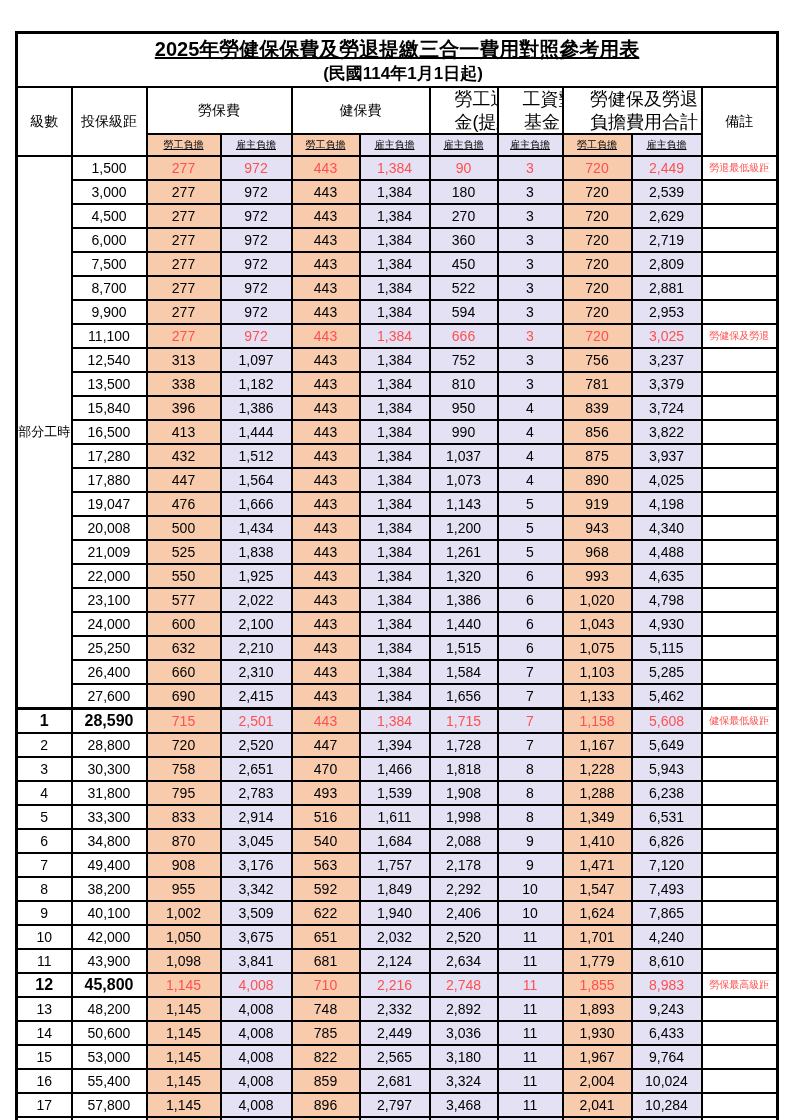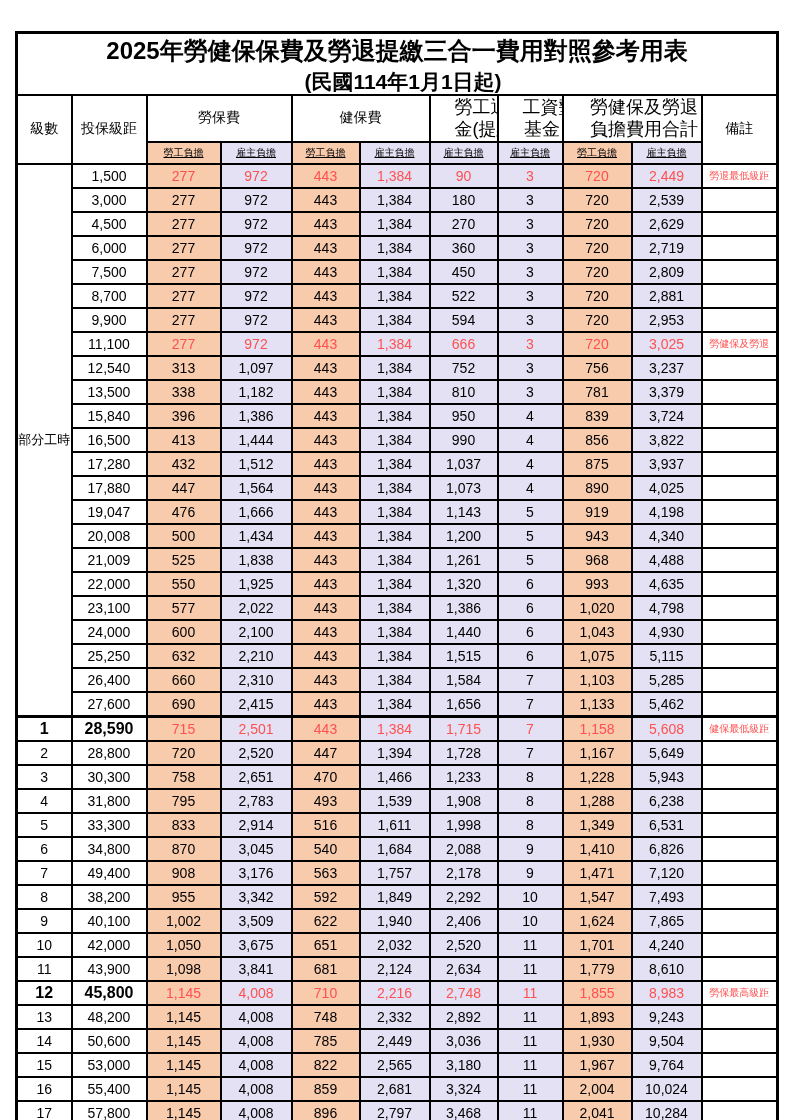--- a/index.html
+++ b/index.html
@@ -8,22 +8,22 @@
     font-family:"Liberation Sans", sans-serif; color:#000;
   }
   table.fee-table {
     position:absolute; left:15px; top:31px; width:761px;
     border-collapse:collapse; table-layout:fixed;
     border:3px solid #000;
   }
   td, th { border:2px solid #000; padding:0; text-align:center; vertical-align:middle;
     overflow:hidden; white-space:nowrap; font-weight:normal; }
   .title-cell { height:52px; }
-  .title-line1 { font-size:24px; font-weight:bold; line-height:1.45; }
-  .title-line2 { font-size:21px; font-weight:bold; line-height:1.2;margin-left:12px; }
+  .title-line1 { font-size:20px; font-weight:bold; line-height:1.45;text-decoration:underline; }
+  .title-line2 { font-size:17px; font-weight:bold; line-height:1.2;margin-left:12px; }
   tr.hrow1 th { height:36px; font-size:14px; }
   tr.hrow1 .two-line div { line-height:1.25; font-size:18px;padding-left:24px; }
   tr.hrow2 th { height:20px; font-size:10px;text-decoration:underline; }
   tbody td { height:22px; font-size:14px; }
   .emp { background:var(--emp-bg); }
   .er  { background:var(--er-bg); }
   .remark-cell { font-size:10px; color:var(--red); letter-spacing:0;text-align:center; }
   tr.red-row td.val { color:var(--red); }
   tr.emphasis td.level-cell, tr.emphasis td.bracket-cell { font-size:16px; font-weight:600; }
   tr.section-start td { border-top:3px solid #000; }
@@ -387,21 +387,21 @@
         <td class="val er">5,649</td>
         <td class="remark-cell"></td>
       </tr>
       <tr>
         <td class="level-cell">3</td>
         <td class="bracket-cell">30,300</td>
         <td class="val emp">758</td>
         <td class="val er">2,651</td>
         <td class="val emp">470</td>
         <td class="val er">1,466</td>
-        <td class="val er">1,233</td>
+        <td class="val er">1,818</td>
         <td class="val er">8</td>
         <td class="val emp">1,228</td>
         <td class="val er">5,943</td>
         <td class="remark-cell"></td>
       </tr>
       <tr>
         <td class="level-cell">4</td>
         <td class="bracket-cell">31,800</td>
         <td class="val emp">795</td>
         <td class="val er">2,783</td>
@@ -533,21 +533,21 @@
       <tr>
         <td class="level-cell">14</td>
         <td class="bracket-cell">50,600</td>
         <td class="val emp">1,145</td>
         <td class="val er">4,008</td>
         <td class="val emp">785</td>
         <td class="val er">2,449</td>
         <td class="val er">3,036</td>
         <td class="val er">11</td>
         <td class="val emp">1,930</td>
-        <td class="val er">9,504</td>
+        <td class="val er">6,433</td>
         <td class="remark-cell"></td>
       </tr>
       <tr>
         <td class="level-cell">15</td>
         <td class="bracket-cell">53,000</td>
         <td class="val emp">1,145</td>
         <td class="val er">4,008</td>
         <td class="val emp">822</td>
         <td class="val er">2,565</td>
         <td class="val er">3,180</td>

